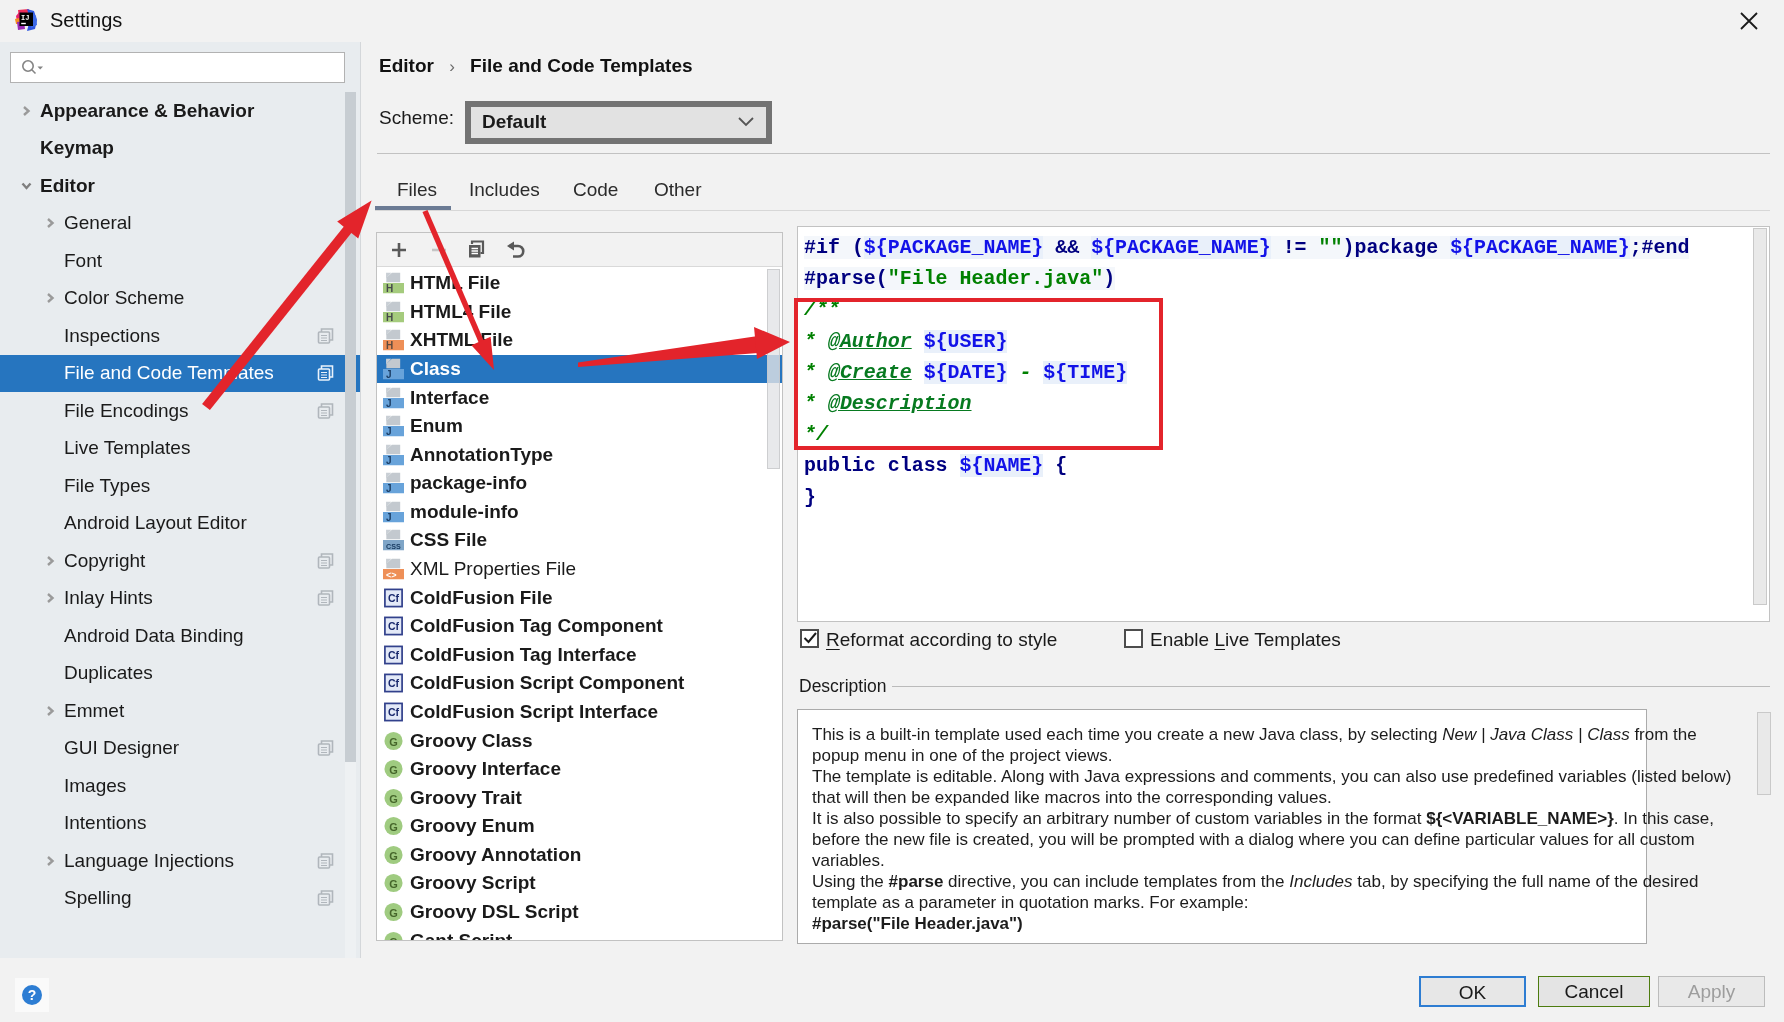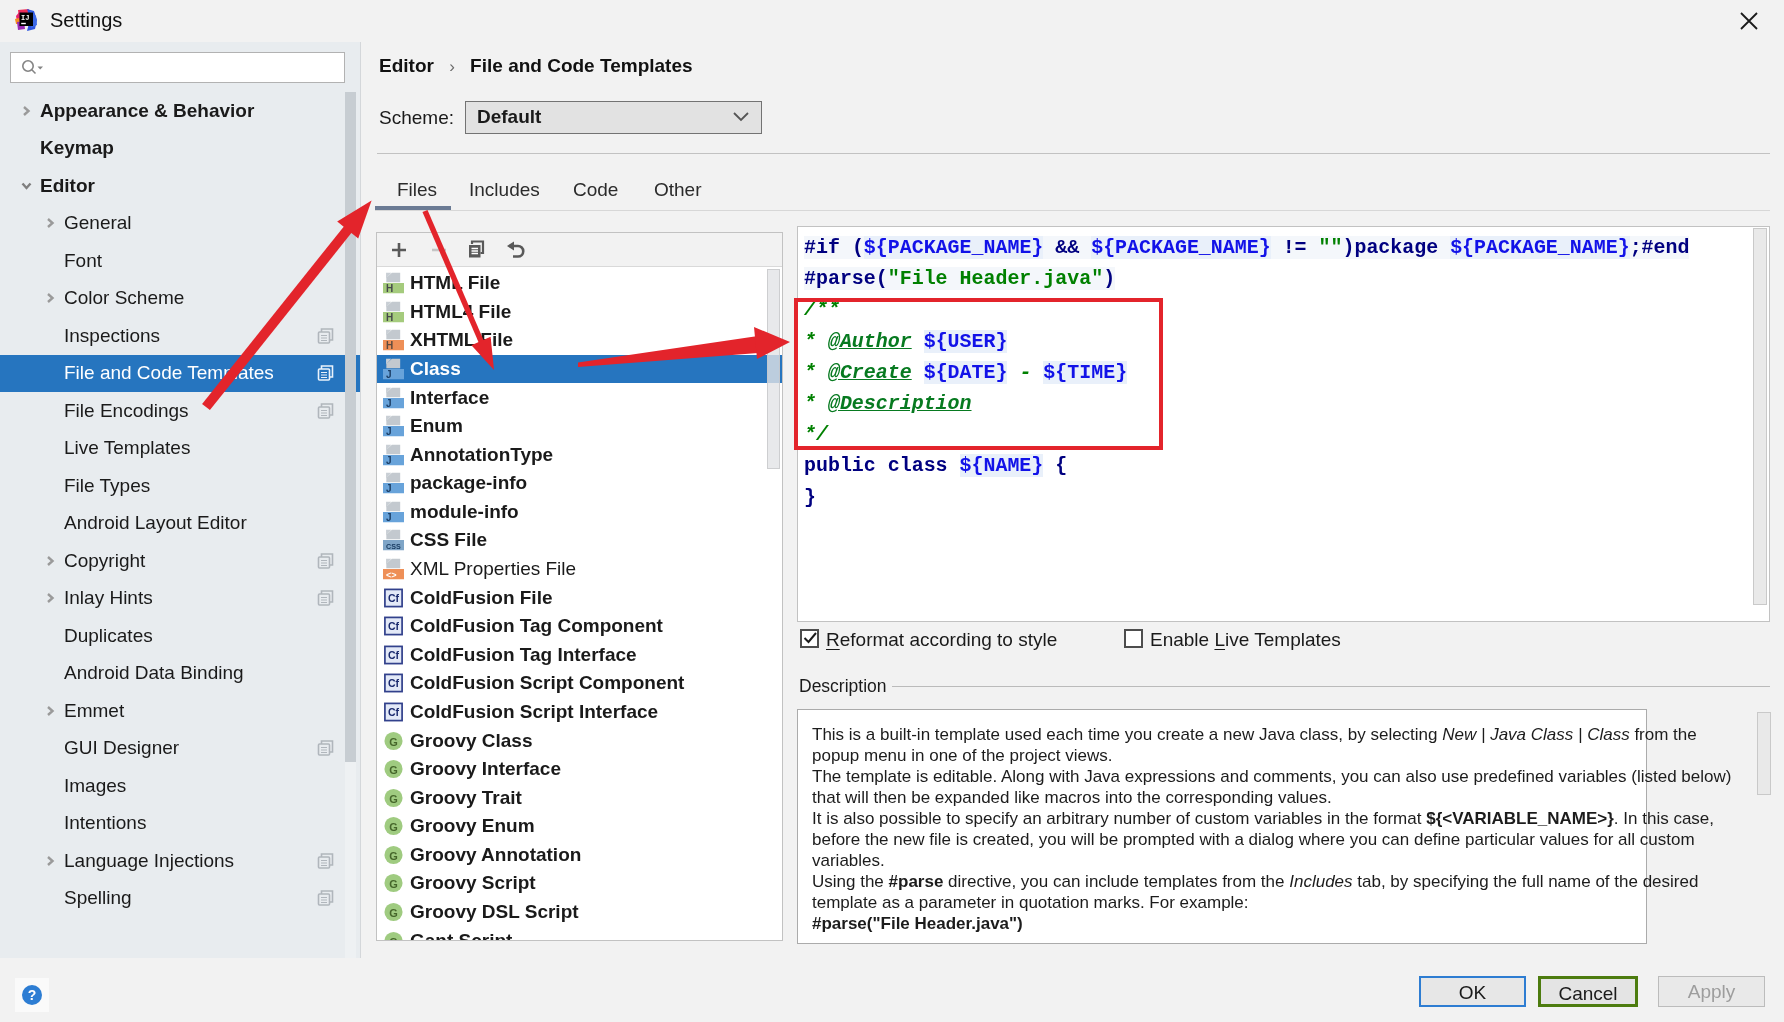--- a/index.html
+++ b/index.html
@@ -26,21 +26,21 @@
   .lv1 .chev{left:44px;}
   .cpy{position:absolute;right:26px;top:50%;transform:translateY(-50%);width:17px;height:17px;color:#b0b6bc;}
   .sel .cpy{color:#e9f2fb;}
   #sbtrack{left:345px;top:92px;width:11px;height:866px;background:#eef1f3;}
   #sbthumb{left:345px;top:92px;width:11px;height:670px;background:rgba(193,199,205,0.88);}
   #helpbar{left:0;top:958px;width:360px;height:64px;background:#f2f2f2;}
   
   .crumb{left:379px;top:55px;font-size:19px;font-weight:bold;color:#111;}
   .crumbsep{color:#6d6d6d;font-weight:normal;padding:0 10px;font-size:17px;}
   .schemelbl{left:379px;top:107px;font-size:19px;}
-  #schemebox{left:465px;top:101px;width:295px;height:31px;background:#e2e2e2;border:1px solid #737373;}
+  #schemebox{left:465px;top:101px;width:295px;height:31px;background:#e2e2e2;border:6px solid #737373;}
   #schemebox .dtext{position:absolute;left:11px;top:4px;font-size:19px;font-weight:bold;}
   .hsep1{left:377px;top:153px;width:1393px;height:1px;background:#c2c2c2;}
   
   .tab{top:179px;font-size:19px;color:#2b2b2b;}
   .tabline{left:375px;top:210px;width:1395px;height:1px;background:#d7d7d7;}
   .tabsel{left:375px;top:206px;width:76px;height:4px;background:#6b7b94;}
   
   #listpanel{left:376px;top:232px;width:407px;height:709px;background:#fff;border:1px solid #c2c2c2;box-sizing:border-box;overflow:hidden;}
   #ltoolbar{position:absolute;left:0;top:0;width:405px;height:33px;background:#f2f2f2;border-bottom:1px solid #d9d9d9;}
   #litems{position:absolute;left:0;top:36px;width:405px;}
@@ -67,21 +67,21 @@
   .cblbl{font-size:19px;color:#1a1a1a;}
   .un{text-decoration:underline;text-underline-offset:3px;}
   .desclbl{left:799px;top:676px;font-size:17.5px;}
   .descline{left:892px;top:686px;width:878px;height:1px;background:#bbb;}
   #descbox{left:797px;top:709px;width:850px;height:235px;background:#fff;border:1px solid #ababab;box-sizing:border-box;}
   #desctext{position:absolute;left:14px;top:14px;font-size:17px;line-height:21px;color:#1c1c1c;white-space:nowrap;}
   #dsthumb{left:1757px;top:712px;width:14px;height:83px;background:#e9e9e9;border:1px solid #c9c9c9;box-sizing:border-box;}
   
   .btn{position:absolute;top:976px;height:31px;font-size:19px;text-align:center;line-height:29px;box-sizing:border-box;}
   #okbtn{left:1419px;width:107px;background:#e7e7e7;border:2px solid #2e7dd2;}
-  #cancelbtn{left:1538px;width:100px;background:#e4e4e4;border:3px solid #4d7c0f;}
+  #cancelbtn{left:1538px;width:112px;background:#e4e4e4;border:1px solid #4d7c0f;}
   #applybtn{left:1658px;width:107px;background:#e9e9e9;border:1px solid #bcbcbc;color:#9d9d9d;}
 </style>
 </head>
 <body>
 <div id="app">
 
   <div class="r titletext">Settings</div>
   <svg class="r closex" viewBox="0 0 26 26">
       <path d="M5 5 L21 21 M21 5 L5 21" stroke="#1a1a1a" stroke-width="1.8"></path>
     </svg>
@@ -185,24 +185,24 @@
             <path d="M4 2.5 L8.5 6.5 L4 10.5" fill="none" stroke="#9a9a9a" stroke-width="2.4"></path>
           </svg>
           <span class="lbl">Inlay Hints</span>
           <svg class="cpy" viewBox="0 0 17 17">
             <path d="M4.5 4.5 V1.5 H15.5 V12.5 H12.5" fill="none" stroke="currentColor" stroke-width="1.6"></path>
             <rect x="1.5" y="4.5" width="11" height="11" rx="1" fill="none" stroke="currentColor" stroke-width="1.6"></rect>
             <path d="M4 8 H10 M4 10.5 H10 M4 13 H10" stroke="currentColor" stroke-width="1.2"></path>
           </svg>
         </div>
         <div class="trow lv1  ">
+          <span class="lbl">Android Data Binding</span>
+        </div>
+        <div class="trow lv1  ">
           <span class="lbl">Duplicates</span>
-        </div>
-        <div class="trow lv1  ">
-          <span class="lbl">Android Data Binding</span>
         </div>
         <div class="trow lv1  ">
           <svg class="chev" viewBox="0 0 13 13">
             <path d="M4 2.5 L8.5 6.5 L4 10.5" fill="none" stroke="#9a9a9a" stroke-width="2.4"></path>
           </svg>
           <span class="lbl">Emmet</span>
         </div>
         <div class="trow lv1  ">
           <span class="lbl">GUI Designer</span>
           <svg class="cpy" viewBox="0 0 17 17">

